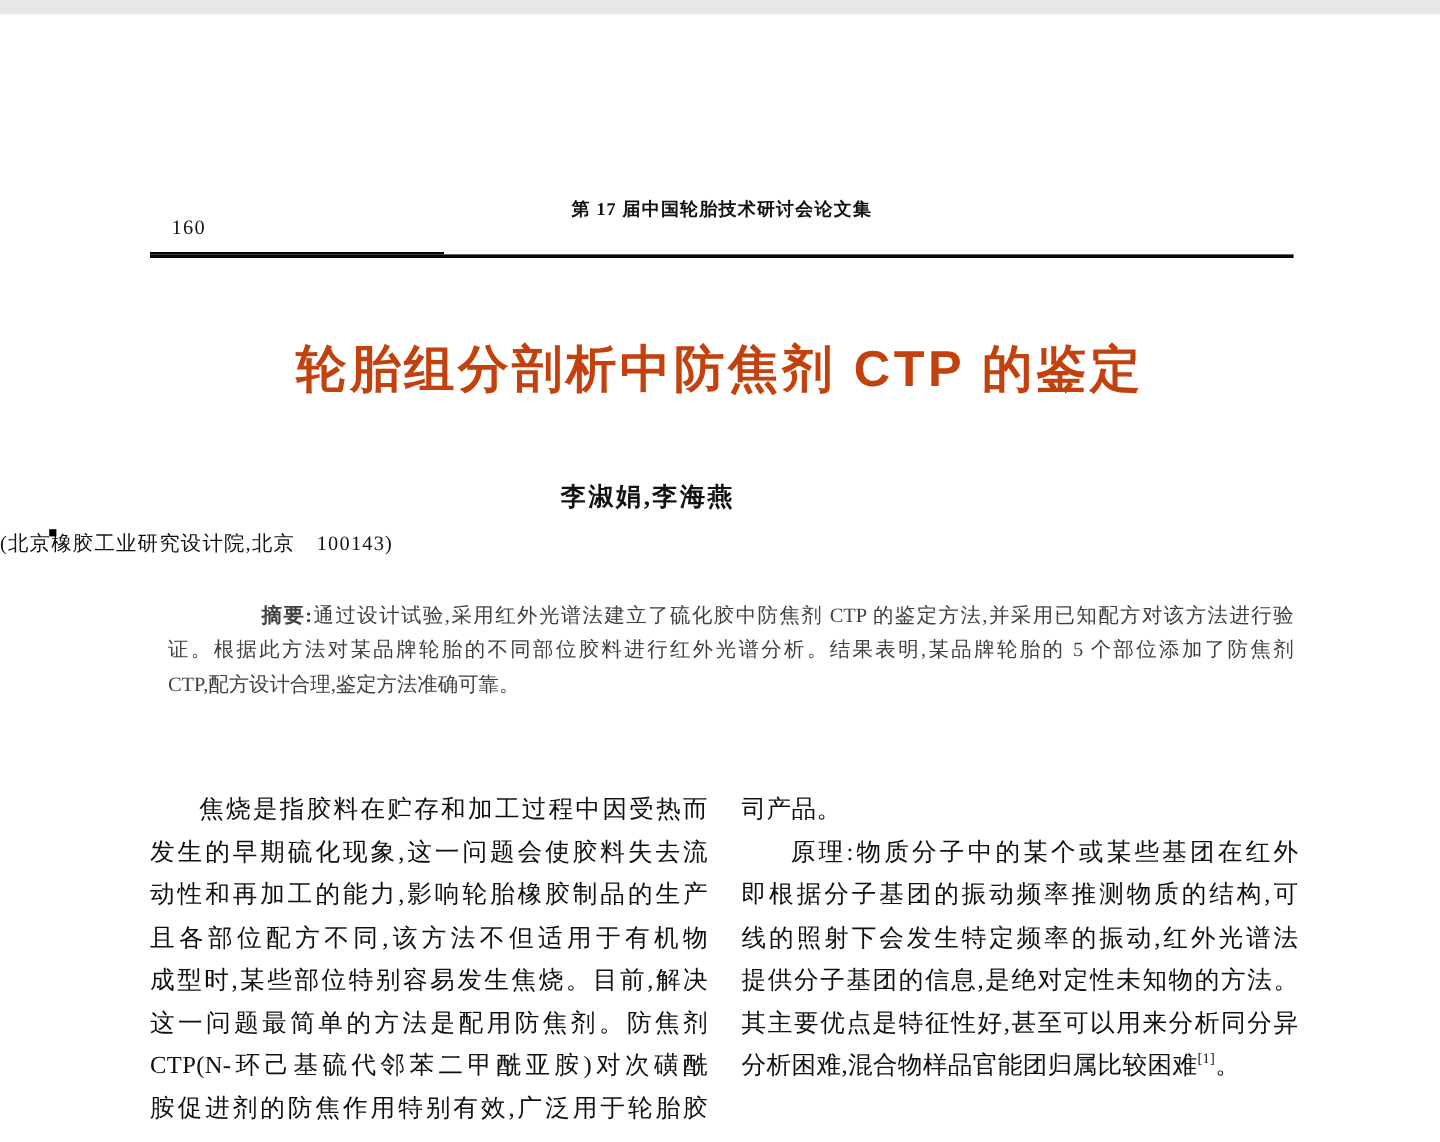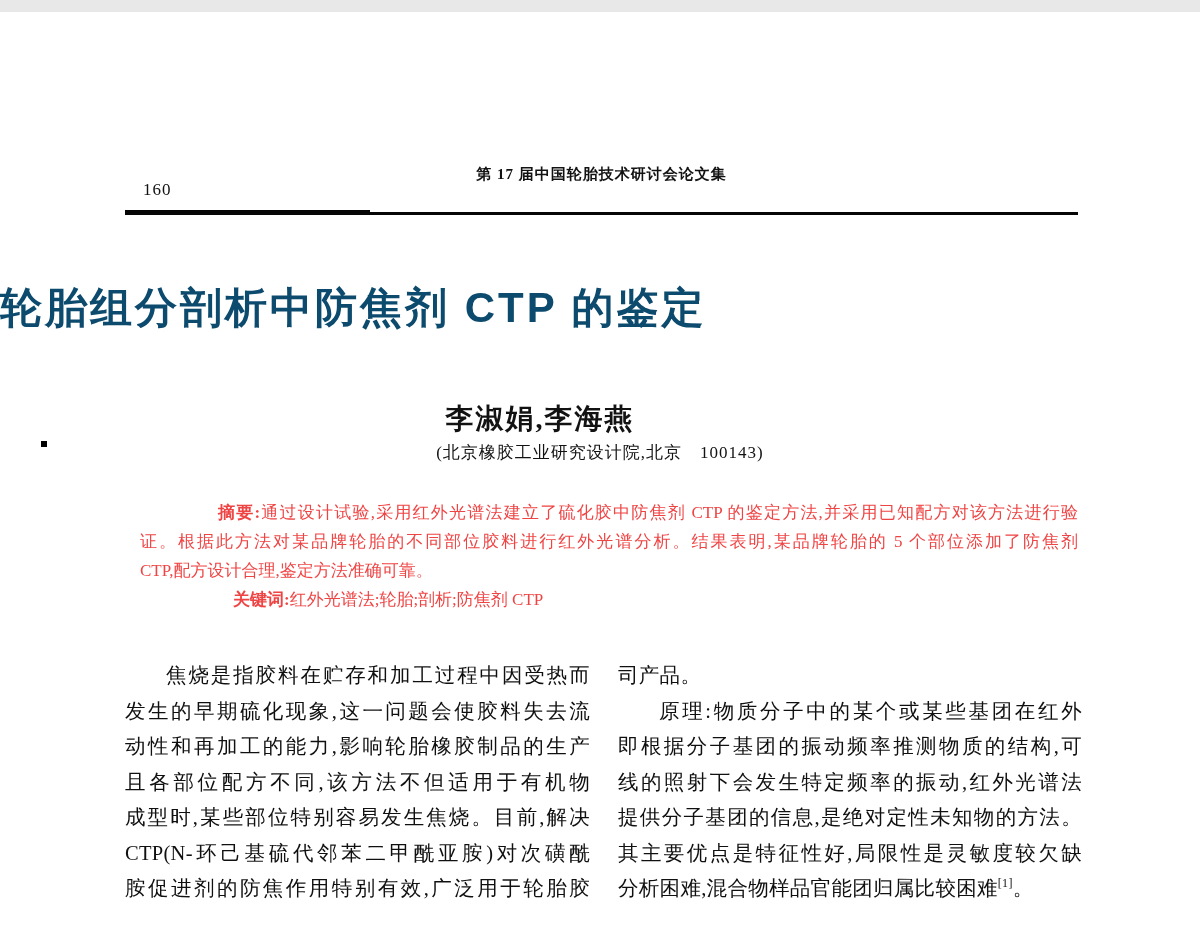--- a/index.html
+++ b/index.html
@@ -43,60 +43,60 @@
     left: 0; top: -2px;
     width: 245px; height: 2px;
     background: #060606;
   }
 
   
   .article-title {
     position: absolute;
     top: 268px; left: 0;
     width: 1200px;
+    text-align: center;
     font-size: 42px;
     font-weight: bold;
     letter-spacing: 3px;
     font-family: "Liberation Sans", "DejaVu Sans", sans-serif;
-    color: #0c4a6e;
+    color: #c2410c;
   }
   .authors {
     position: absolute;
     top: 388px; left: 0;
     width: 1080px;
     text-align: center;
-    font-size: 28px;
+    font-size: 21px;
     font-weight: bold;
     letter-spacing: 2px;
   }
   .affiliation {
     position: absolute;
     top: 429px; left: 0;
     width: 1200px;
-    text-align: center;
     font-size: 17px;
     letter-spacing: 1px;
   }
 
   
   .scan-dot {
     position: absolute;
     left: 41px; top: 429px;
     width: 6px; height: 6px;
     background: #000;
   }
 
   
   .abstract {
     position: absolute;
     top: 486px; left: 140px;
     width: 938px;
     font-size: 17px;
     line-height: 29px;
-    color: #ef4444;
+    color: #404040;
   }
   .abs-line1 { text-indent: 78px; }
   .kw-line { padding-left: 93px; }
   .bold { font-weight: bold; }
 
   .just {
     text-align: justify;
     text-align-last: justify;
     text-justify: inter-character;
   }
@@ -137,38 +137,38 @@
   <div class="article-title">轮胎组分剖析中防焦剂 CTP 的鉴定</div>
   <div class="authors">李淑娟,李海燕</div>
   <div class="affiliation">(北京橡胶工业研究设计院,北京　100143)</div>
 
   <div class="scan-dot"></div>
 
   <div class="abstract">
     <div class="abs-line1 just"><span class="bold">摘要:</span><span>通过设计试验,采用红外光谱法建立了硫化胶中防焦剂 CTP 的鉴定方法,并采用已知配方对该方法进行验</span></div>
     <div class="just">证。根据此方法对某品牌轮胎的不同部位胶料进行红外光谱分析。结果表明,某品牌轮胎的 5 个部位添加了防焦剂</div>
     <div>CTP,配方设计合理,鉴定方法准确可靠。</div>
-    <div class="kw-line"><span class="bold">关键词:</span><span>红外光谱法;轮胎;剖析;防焦剂 CTP</span></div>
   </div>
 
   <div class="body-cols">
     <div class="col-left">
       <div class="bline indent just">焦烧是指胶料在贮存和加工过程中因受热而</div>
       <div class="bline just">发生的早期硫化现象,这一问题会使胶料失去流</div>
       <div class="bline just">动性和再加工的能力,影响轮胎橡胶制品的生产</div>
       <div class="bline just">且各部位配方不同,该方法不但适用于有机物</div>
       <div class="bline just">成型时,某些部位特别容易发生焦烧。目前,解决</div>
+      <div class="bline just">这一问题最简单的方法是配用防焦剂。防焦剂</div>
       <div class="bline just">CTP(N-环己基硫代邻苯二甲酰亚胺)对次磺酰</div>
       <div class="bline just">胺促进剂的防焦作用特别有效,广泛用于轮胎胶</div>
     </div>
 
     <div class="col-right">
       <div class="bline">司产品。</div>
       <div class="bline indent just">原理:物质分子中的某个或某些基团在红外</div>
       <div class="bline just">即根据分子基团的振动频率推测物质的结构,可</div>
       <div class="bline just">线的照射下会发生特定频率的振动,红外光谱法</div>
       <div class="bline just">提供分子基团的信息,是绝对定性未知物的方法。</div>
-      <div class="bline just">其主要优点是特征性好,局限性是灵敏度较欠缺</div>
+      <div class="bline just">其主要优点是特征性好,甚至可以用来分析同分异</div>
       <div class="bline"><span>分析困难,混合物样品官能团归属比较困难</span><sup class="ref">[1]</sup><span>。</span></div>
     </div>
   </div>
 
 </div>
 
 </body></html>

